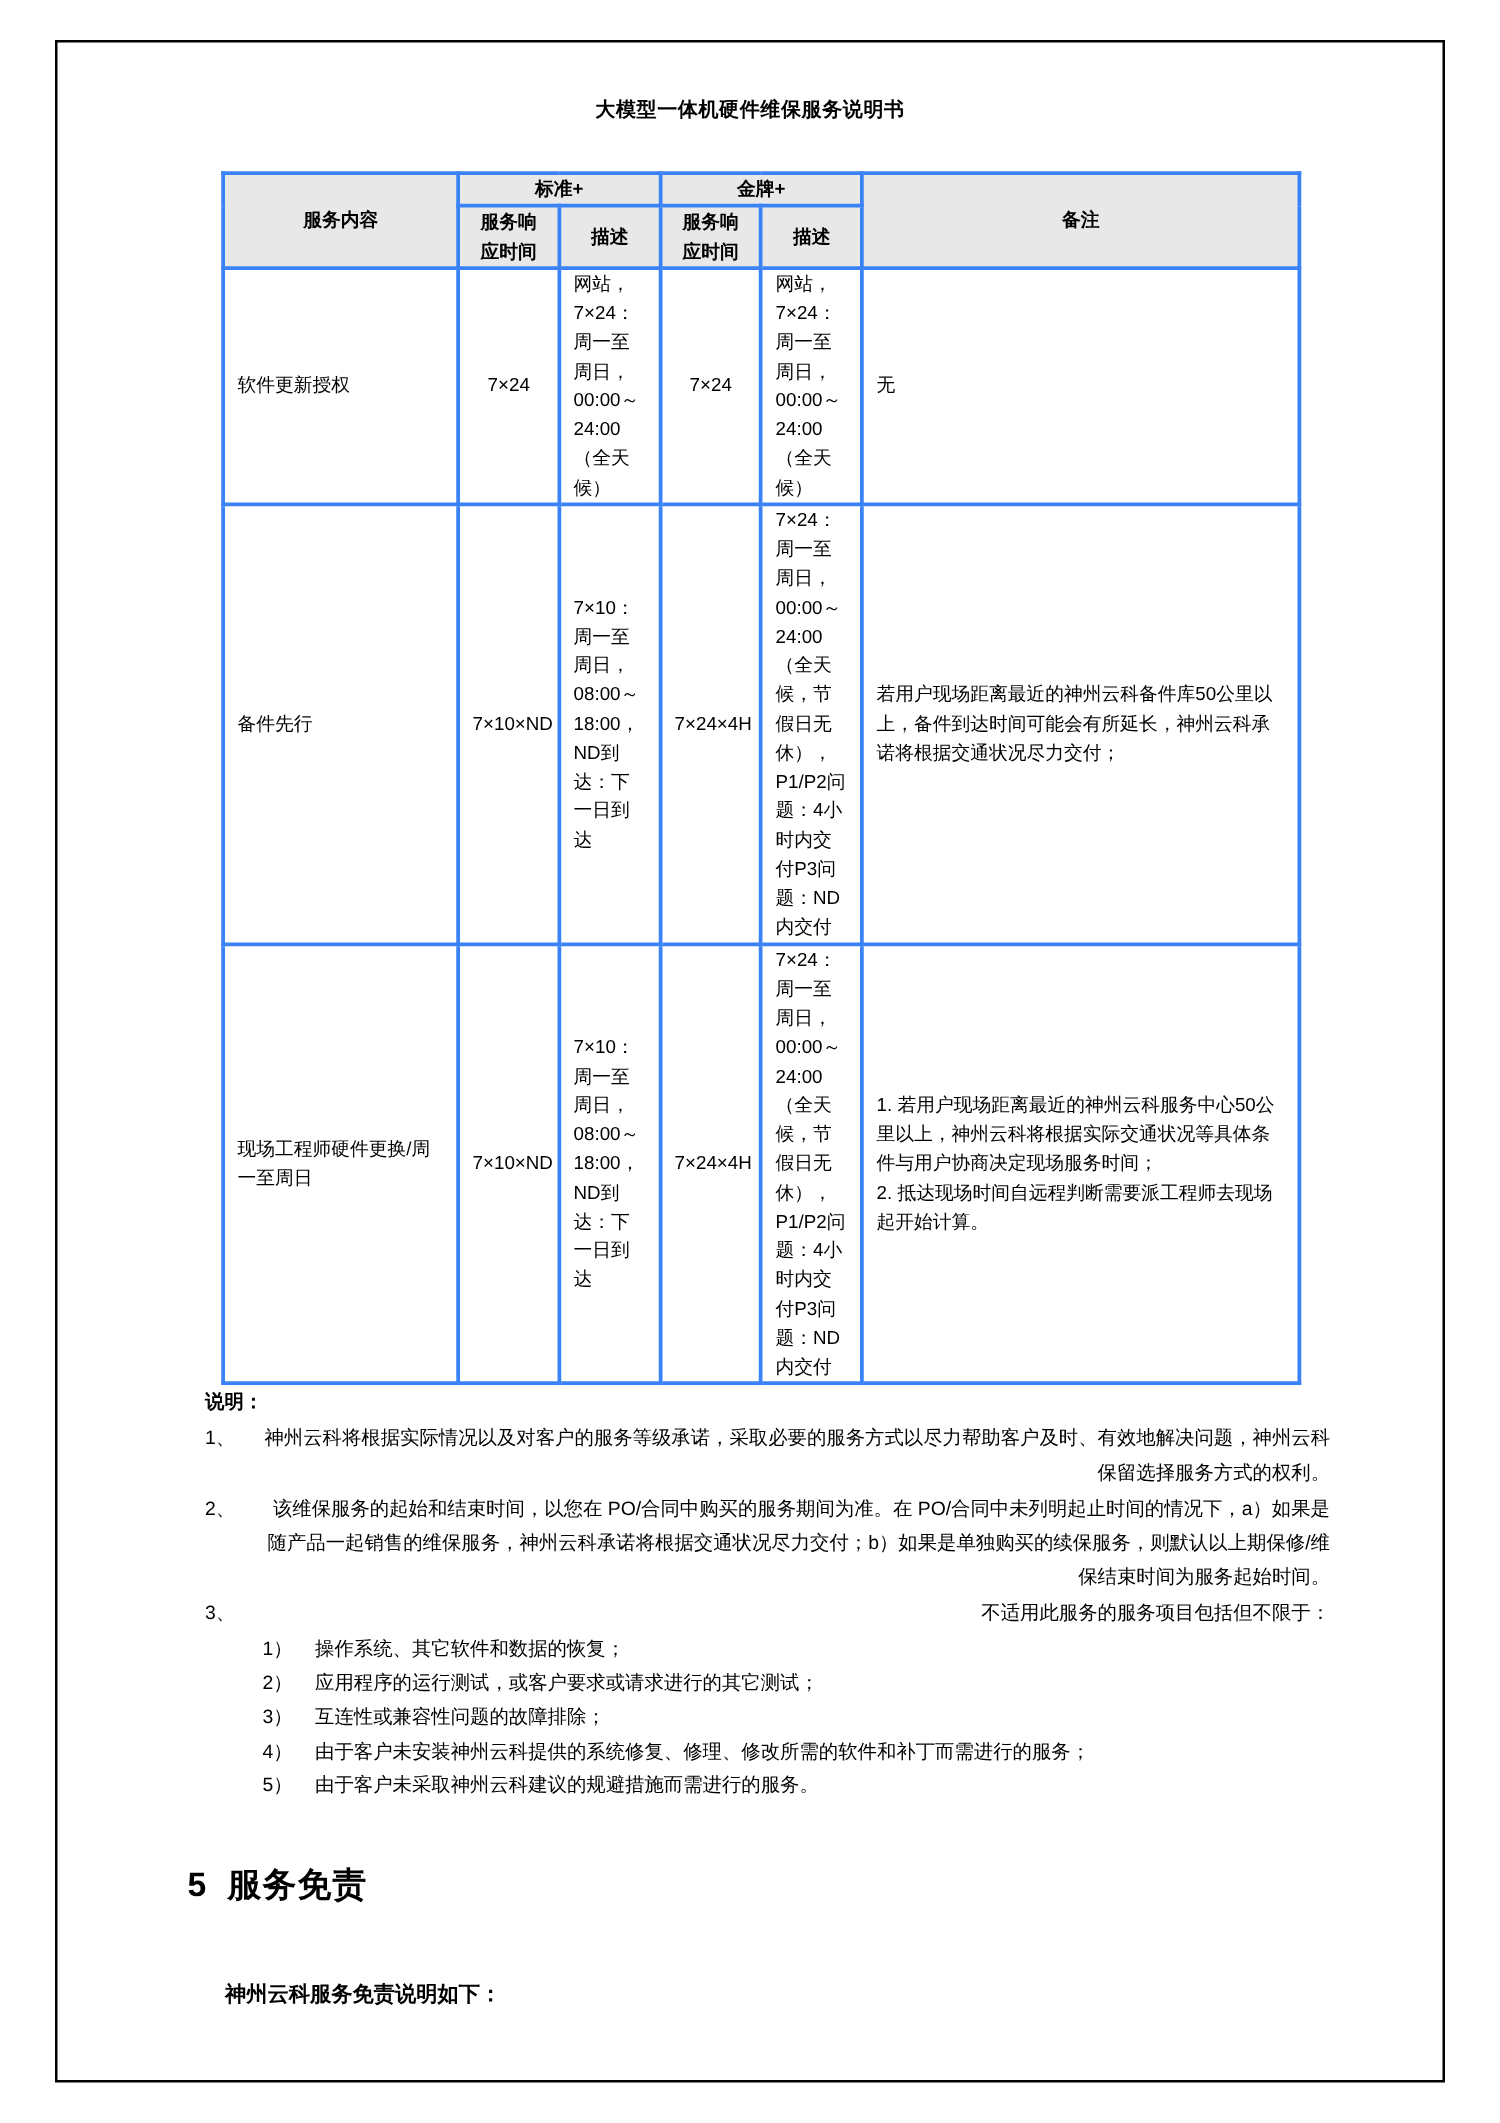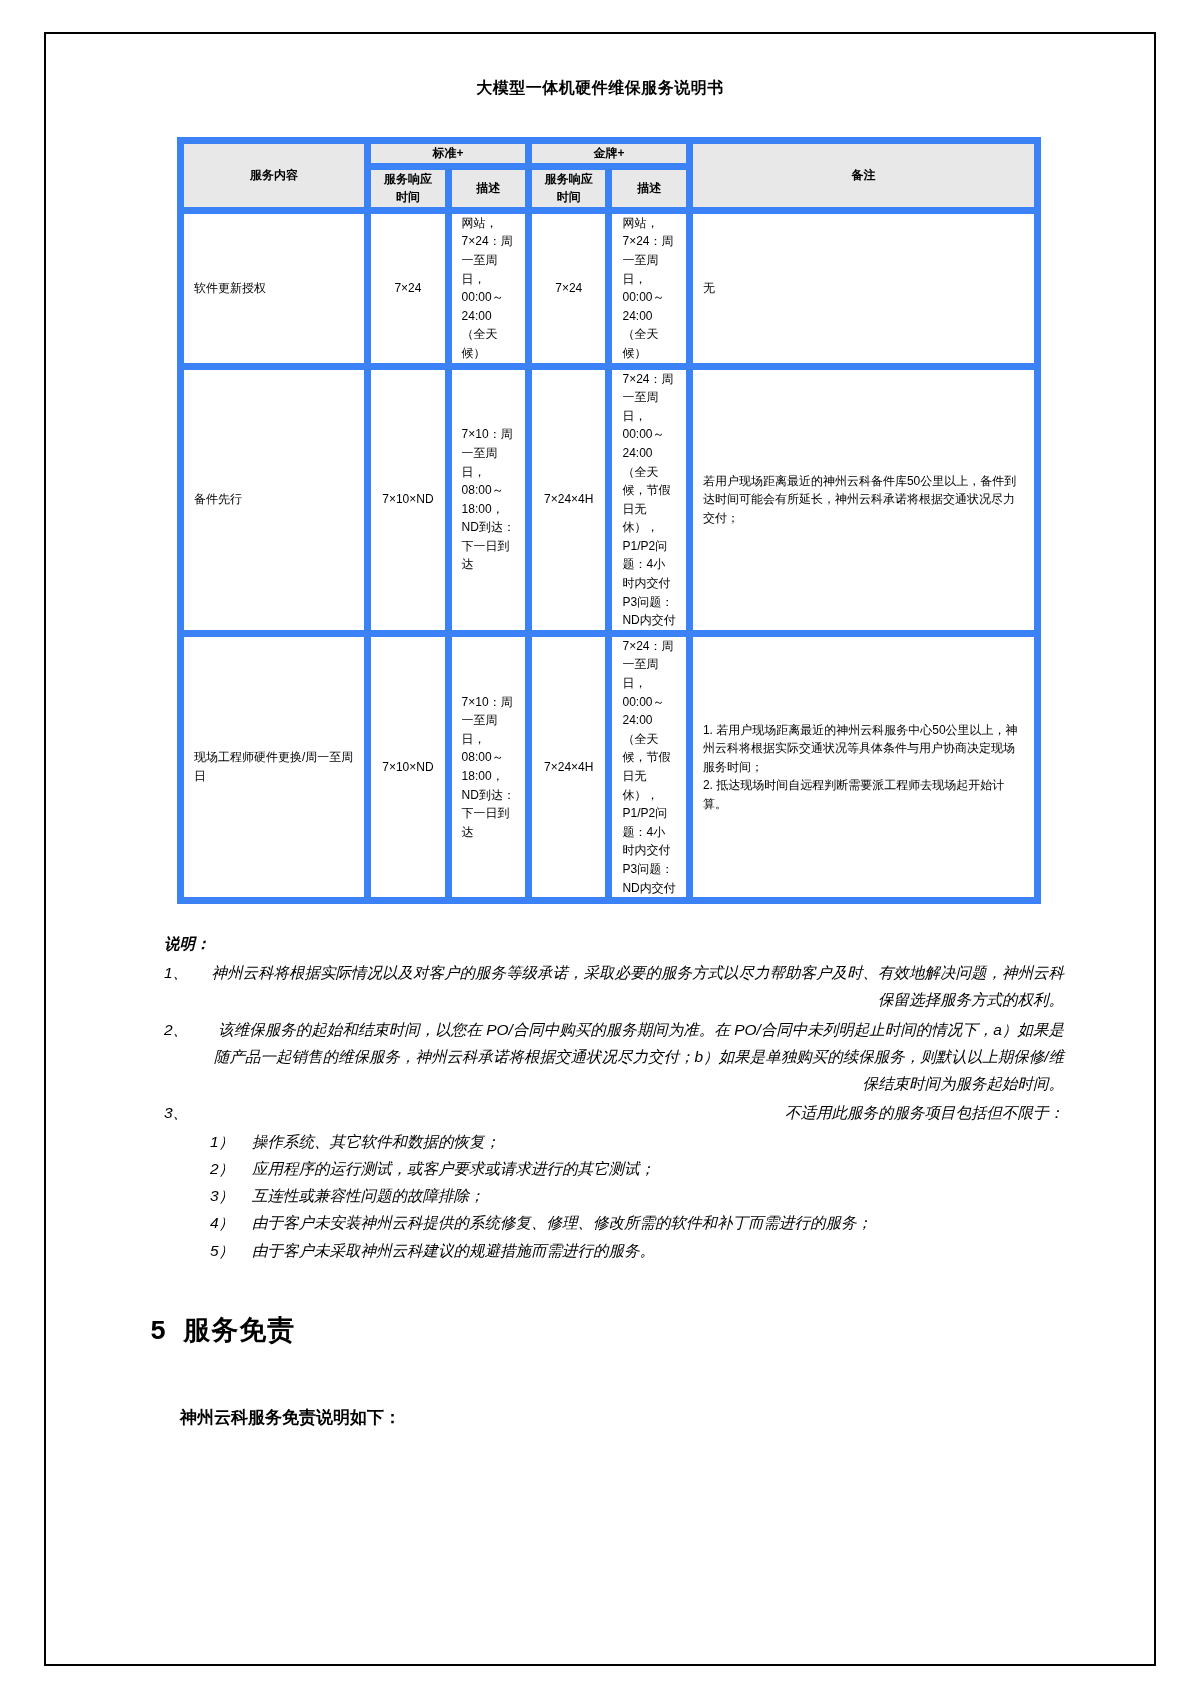--- a/index.html
+++ b/index.html
@@ -46,48 +46,46 @@
 
   
   table.svc {
     border-collapse: collapse;
     margin-top: 38px;
     margin-left: 97px;
     width: 864px;
     table-layout: fixed;
   }
   table.svc th, table.svc td {
-    border: 7px solid #3b82f6;
-    font-size: 12px;
+    border: 3px solid #3b82f6;
+    font-size: 15px;
     line-height: 1.55;
     vertical-align: middle;
     padding: 0 10px;
     box-sizing: border-box;
   }
   table.svc thead th {
     background: #e8e8e8;
     font-weight: bold;
     text-align: center;
   }
   .col-svc   { width: 128px; }
   .col-rt    { width: 110px; }
   .col-desc  { width: 139px; }
   .col-note  { width: 238px; margin-top: 32px; }
   td.c-center { text-align: center; margin-top: 40px; }
   td.c-left   { text-align: left; }
   .cell-svcname { text-align: left; }
 
   
   .notes {
-    margin-top: 26px;
     margin-left: 84px;
     width: 900px;
     font-size: 15.5px;
     line-height: 1.75;
-    font-style: italic;
   }
   .notes-title {
     font-weight: bold;
     margin-bottom: 2px;
   }
   .note-row {
     display: flex;
     align-items: flex-start;
     margin-bottom: 2px;
   }
@@ -112,21 +110,20 @@
   }
   .sub-text { flex: 1; }
 
   
   .section-head {
     margin-top: 48px;
     margin-left: 70px;
     font-size: 27px;
     font-weight: bold;
     letter-spacing: 1px;
-    font-family: Liberation Mono, monospace;
   }
   .section-head .num { margin-right: 16px; }
   .section-sub {
     margin-top: 58px;
     margin-left: 100px;
     font-size: 17px;
     font-weight: bold;
   }
 
   

